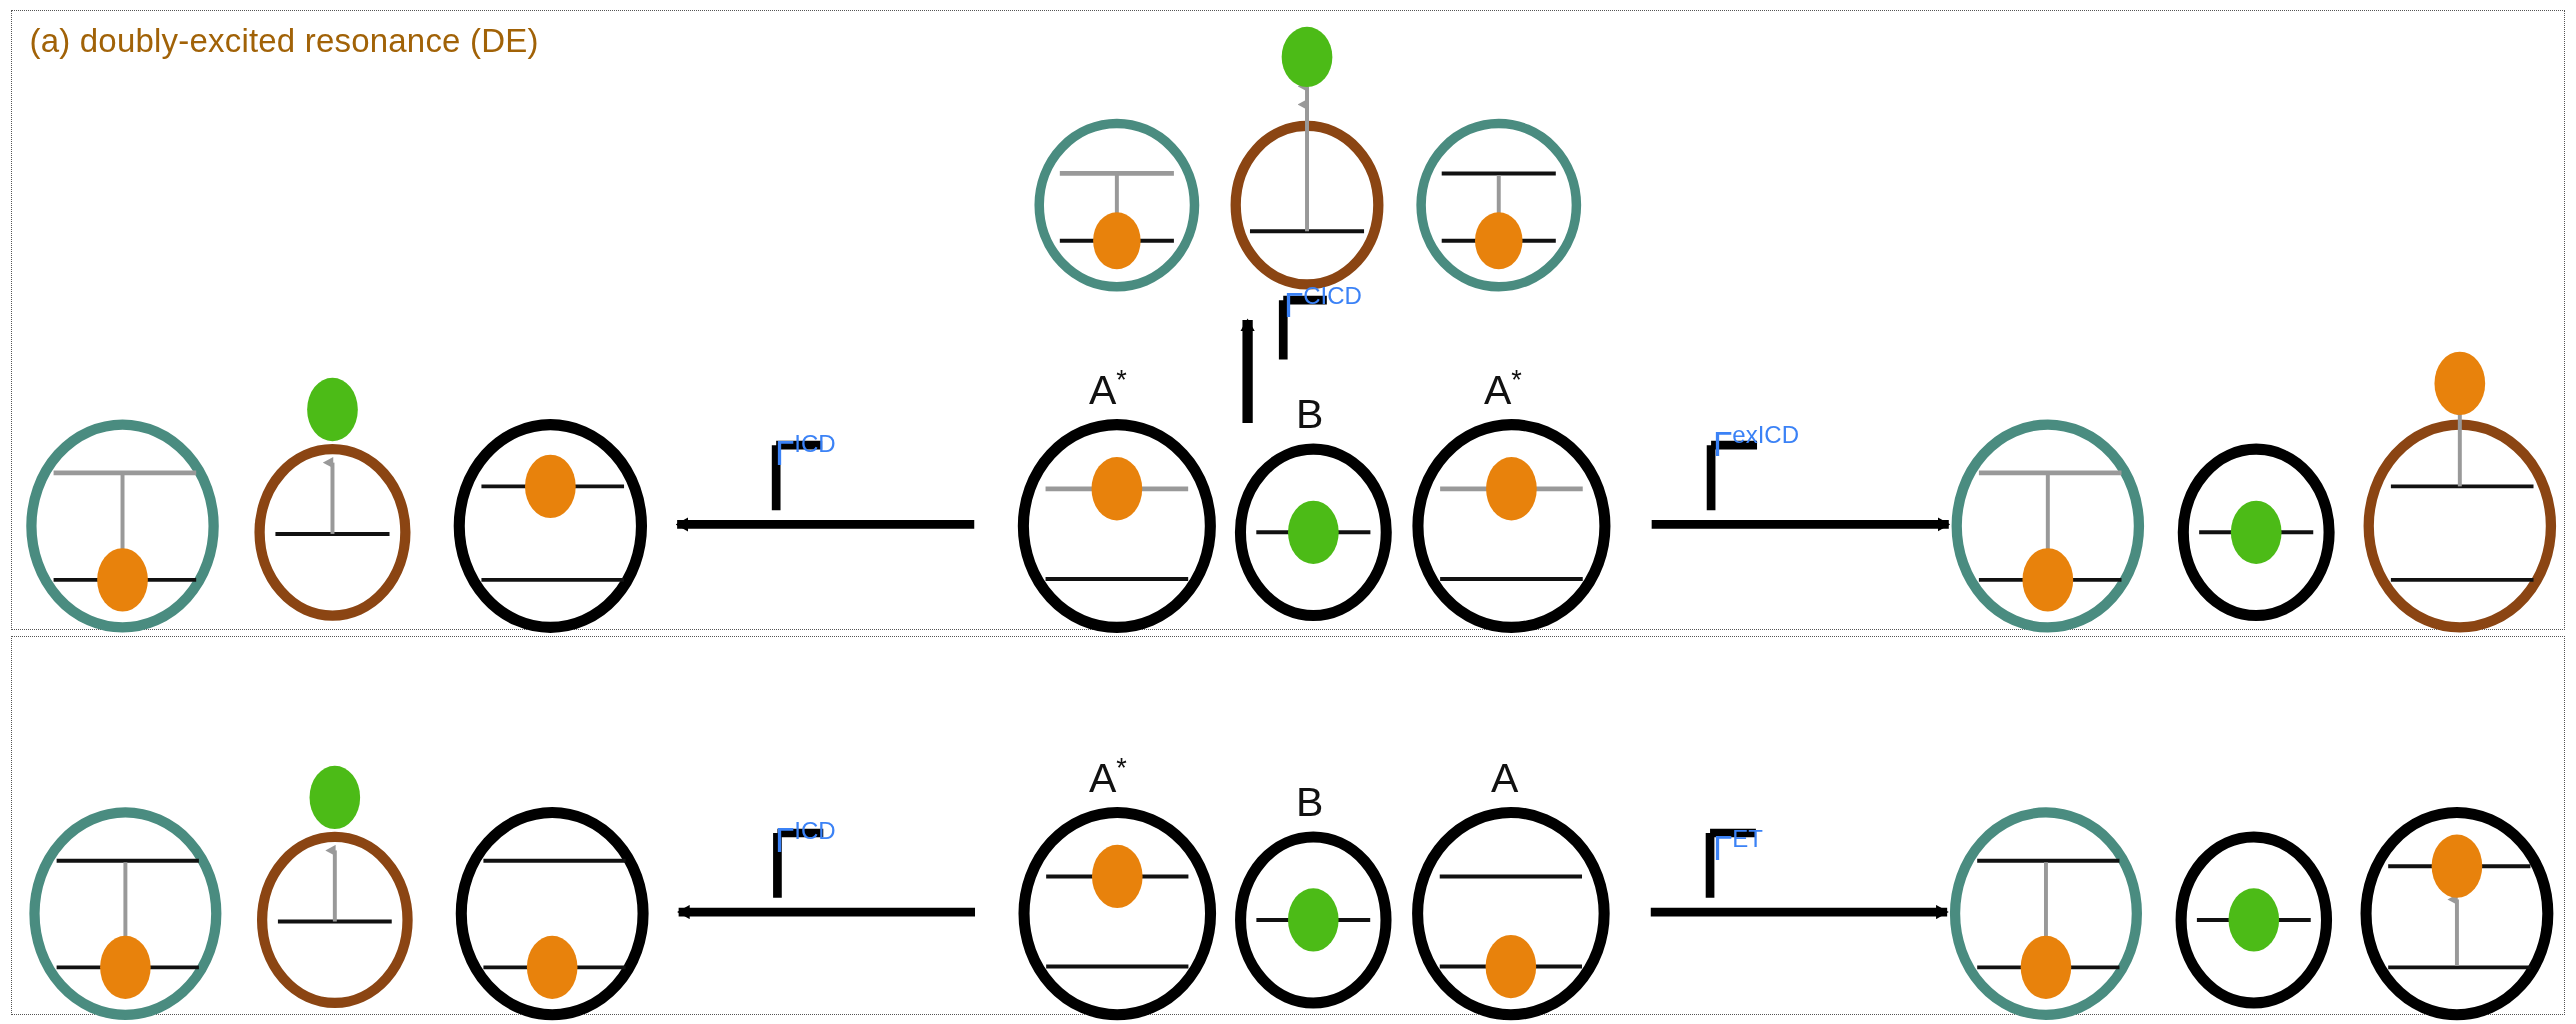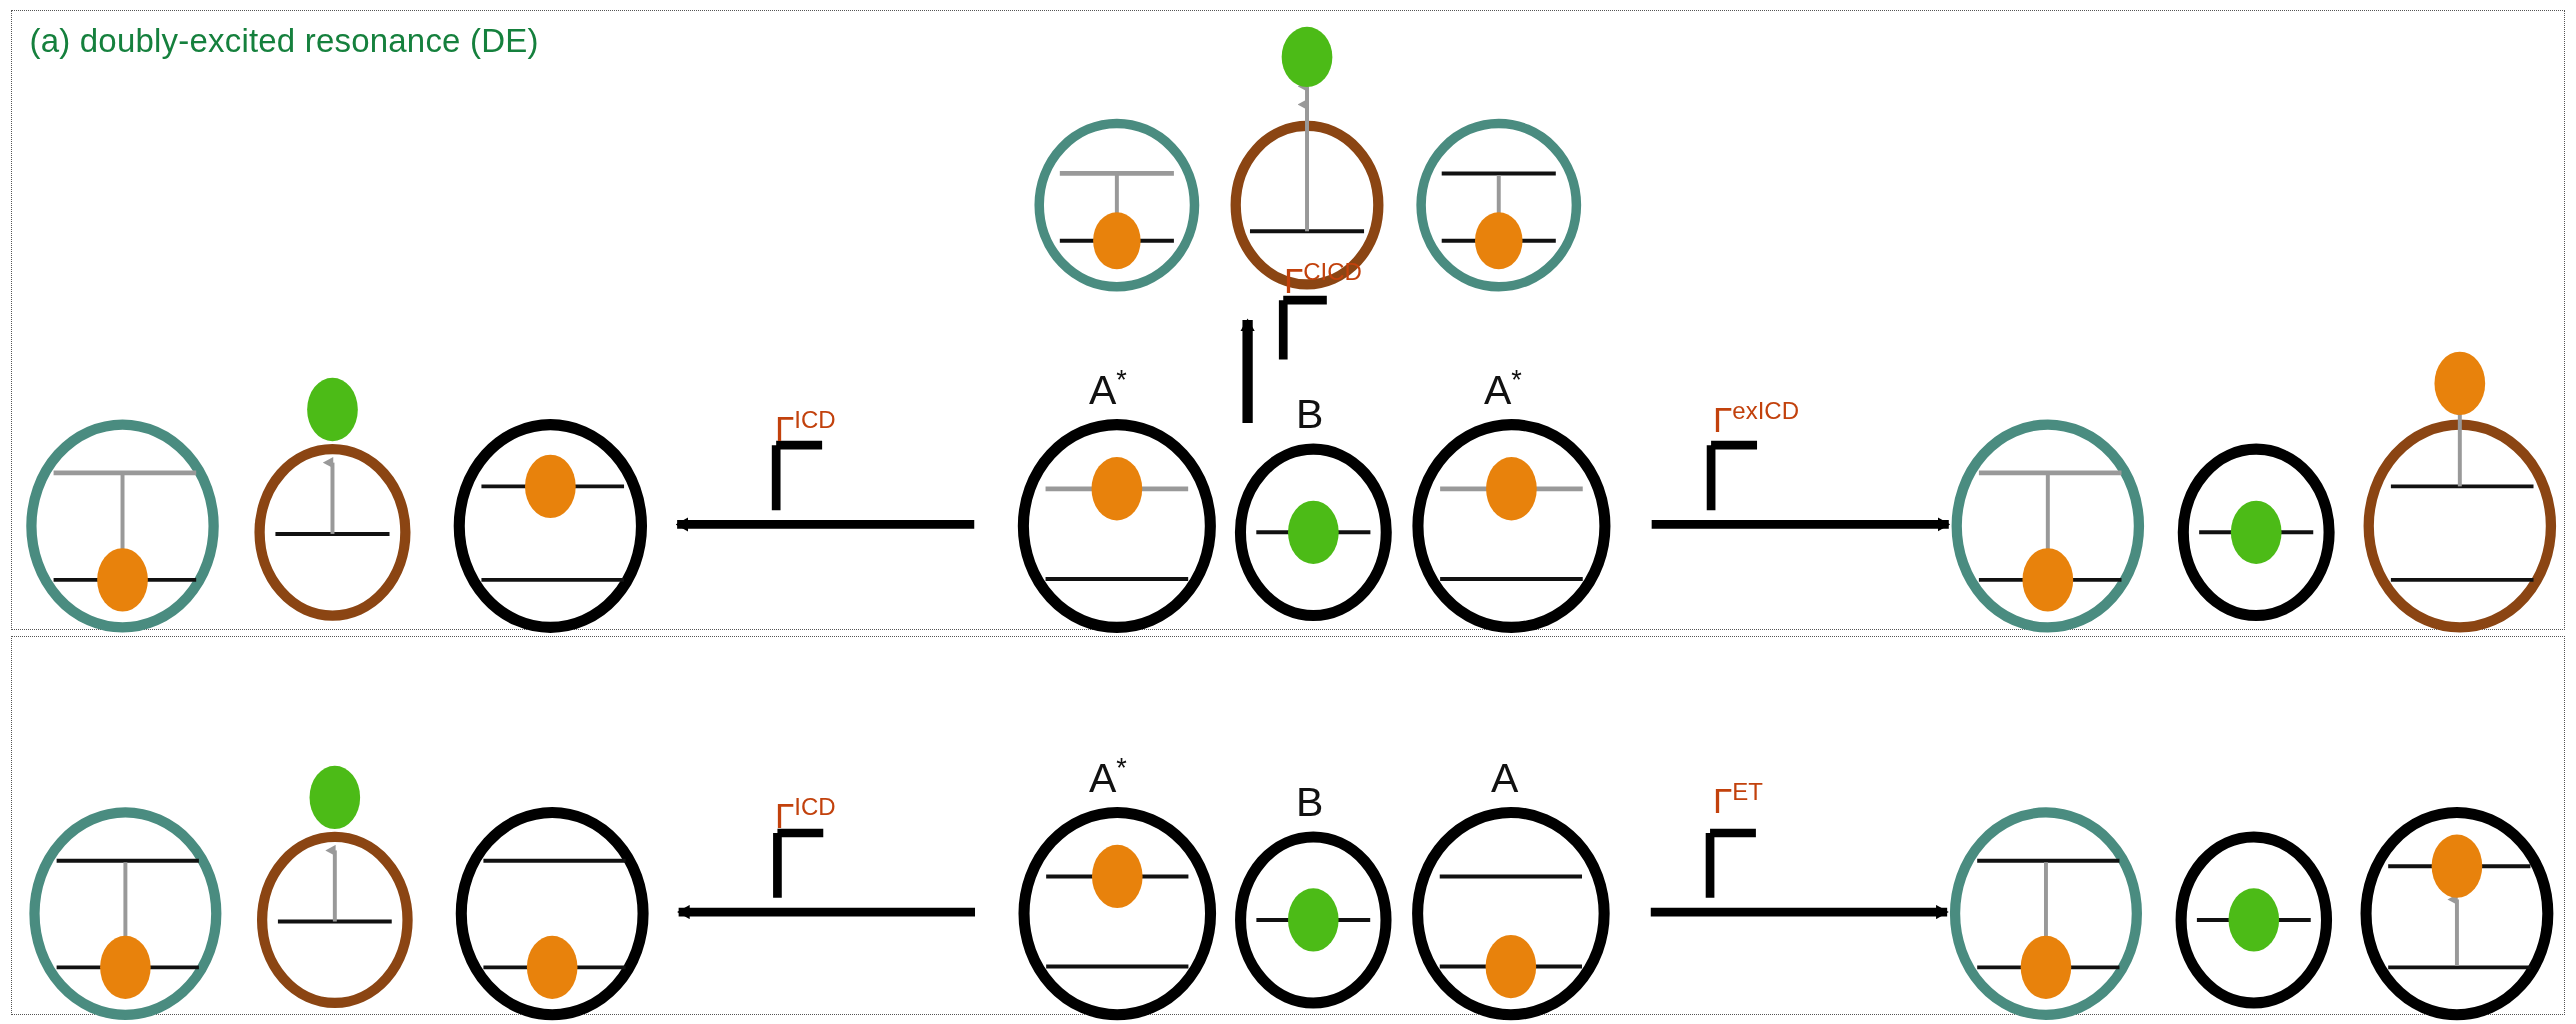--- a/index.html
+++ b/index.html
@@ -26,37 +26,38 @@
     background: #ffffff;
   }
   #panel-a { top: 9.5px;  height: 620px; }
   #panel-b { top: 636px; height: 379px; }
 
   .panel-label {
     position: absolute;
     left: 17.5px;
     top: 11px;
     font-size: 33px;
-    color: #15803d;
+    color: #a16207;
     letter-spacing: 0.2px;
     white-space: nowrap;
   }
   .stage {
     position: absolute;
     left: 0;
     top: 0;
     width: 100%;
     height: 100%;
     overflow: visible;
   }
   .rate-label {
     position: absolute;
     font-size: 35px;
-    color: #c2410c;
+    color: #3b82f6;
     white-space: nowrap;
+    margin-top: 24px;
   }
   .rate-label .sup {
     font-size: 24px;
     vertical-align: super;
     line-height: 0;
   }
   .species-label {
     position: absolute;
     font-size: 41px;
     color: #111111;
@@ -292,21 +293,21 @@
           <line x1="2998" y1="418" x2="3178" y2="418" stroke="#111111" stroke-width="5"></line>
           <line x1="3085" y1="416" x2="3085" y2="332" stroke="#999999" stroke-width="5" marker-end="url(#gray-up)"></line>
           <ellipse cx="3085" cy="290" rx="32" ry="40" fill="#E8820C"></ellipse>
         </g>
       </g>
     </svg>
 
     <div class="rate-label" style="left:763px; top:159px;">
       <span>Γ</span><span class="sup">ICD</span>
     </div>
-    <div class="rate-label" style="left:1701px; top:144px;">
+    <div class="rate-label" style="left:1701px; top:167px;">
       <span>Γ</span><span class="sup">ET</span>
     </div>
 
     <div class="species-label" style="left:1077px; top:118px;">
       <span>A</span><span class="sup">*</span>
     </div>
     <div class="species-label" style="left:1284px; top:142px;">
       <span>B</span><span class="sup"></span>
     </div>
     <div class="species-label" style="left:1479px; top:118px;">

